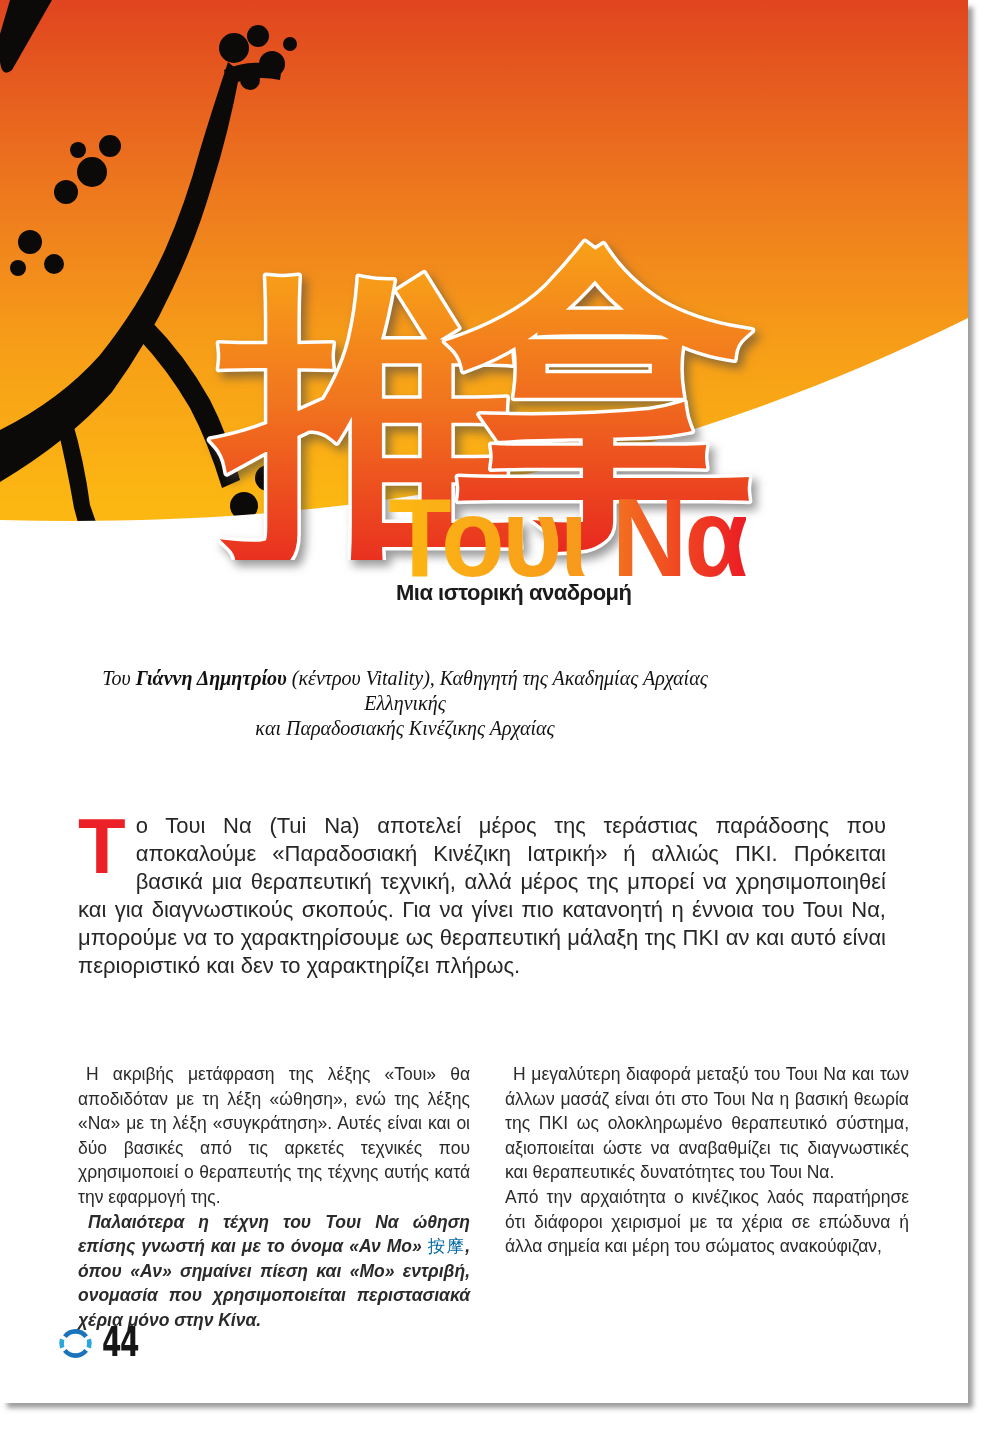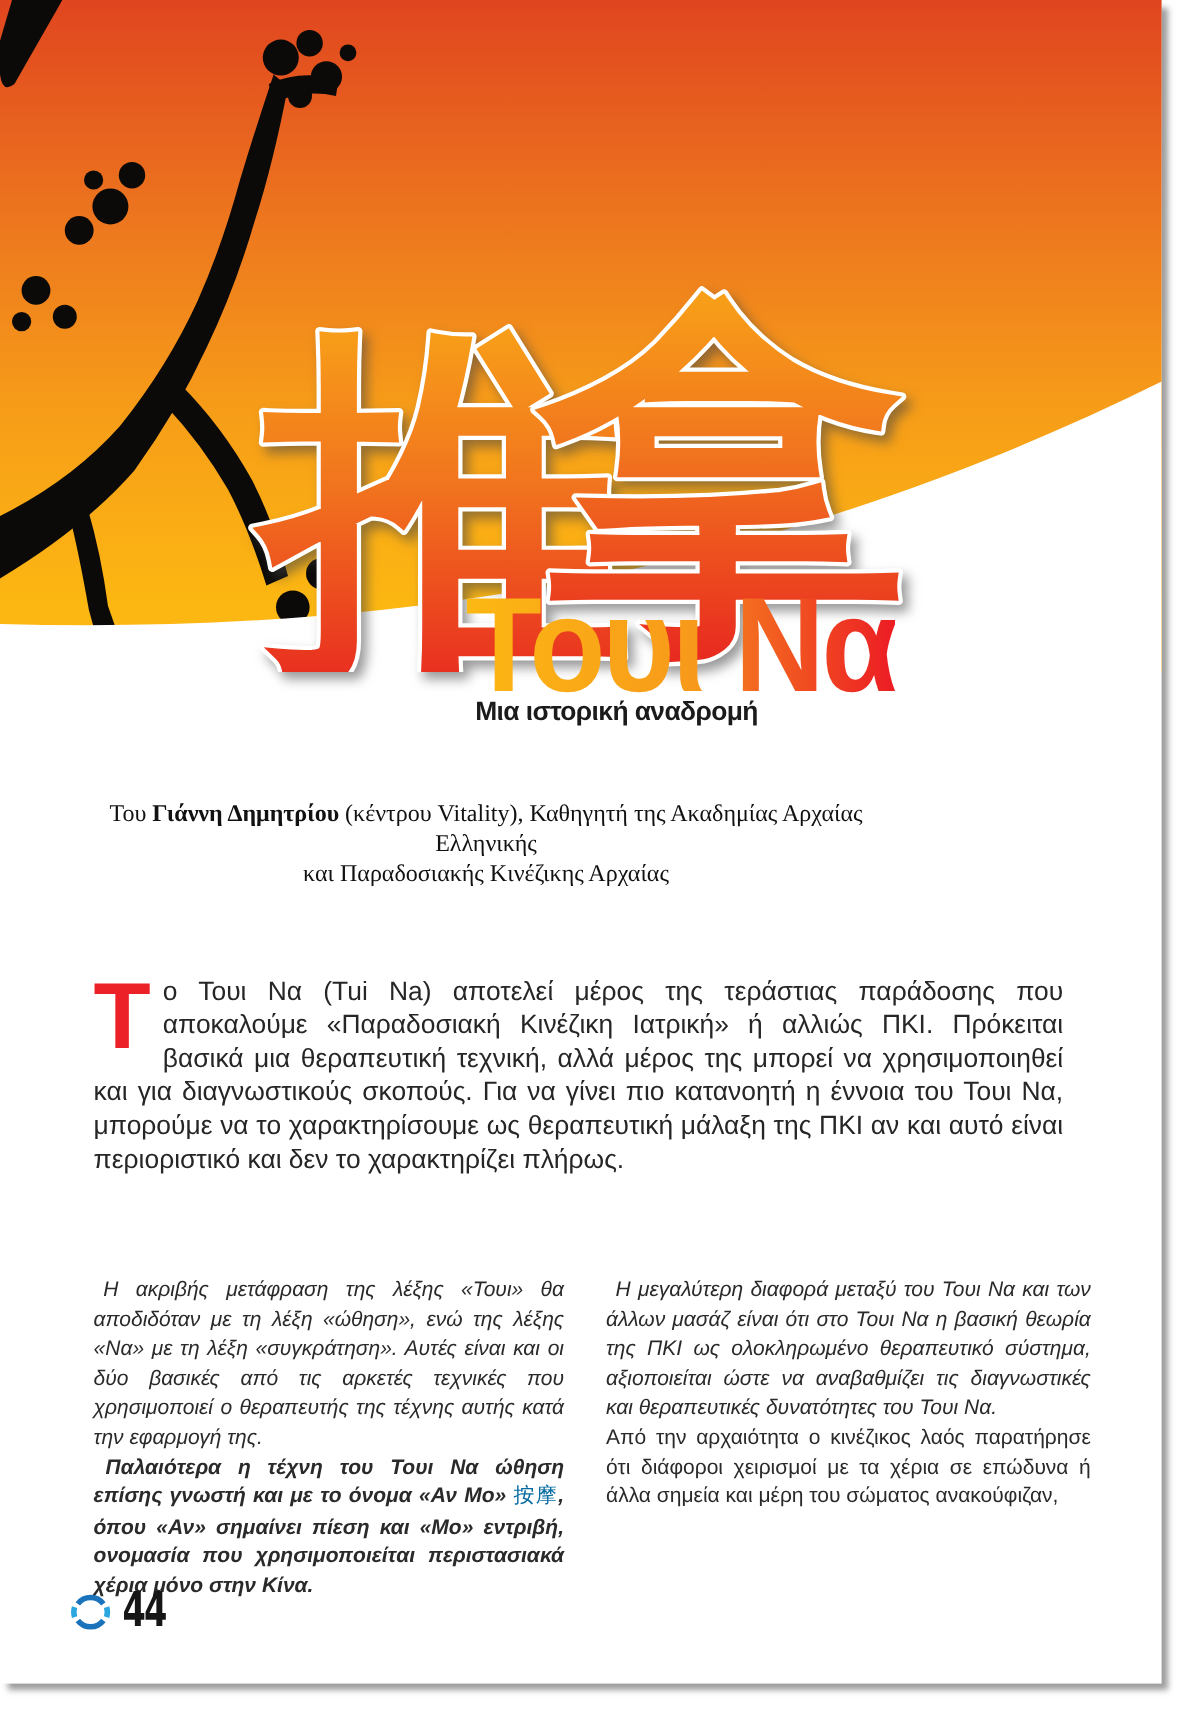--- a/index.html
+++ b/index.html
@@ -25,37 +25,37 @@
          transform:scaleX(0.93);transform-origin:left top;}
   .title .t1{background:linear-gradient(90deg,#fcb813,#f7941c);
              -webkit-background-clip:text;background-clip:text;color:transparent;}
   .title .t2{background:linear-gradient(90deg,#f4731f,#ec1c24);
              -webkit-background-clip:text;background-clip:text;color:transparent;}
   .subtitle{position:absolute;left:396px;top:580px;font-size:22px;font-weight:bold;
             letter-spacing:-0.5px;color:#1b1b1b;white-space:nowrap;}
 
   
   .byline{position:absolute;left:80px;top:666px;width:650px;text-align:center;
-          font-family:"Liberation Serif",serif;font-size:20px;
+          font-family:"Liberation Serif",serif;font-style:italic;font-size:20px;
           line-height:25px;color:#111;}
   .byline .author{font-weight:bold;}
 
   
   .intro{position:absolute;left:78px;top:812px;width:808px;font-size:22px;
          line-height:28px;text-align:justify;color:#262626;}
   .dropcap{float:left;font-size:78px;line-height:60px;font-weight:bold;
            color:#ec2027;margin:4px 10px 0 0;}
 
   
   .col{position:absolute;top:1062px;font-size:17.5px;line-height:24.6px;
        text-align:justify;color:#2a2a2a;}
   .col-left{left:78px;width:392px;}
   .col-right{left:505px;width:404px;}
   .col p{margin:0;}
-  .indent{text-indent:8px;font-style:italic;}
+  .indent{text-indent:8px;}
   .bold-italic{font-weight:bold;font-style:italic;text-indent:10px;}
   .cjk-inline{color:#0369a1;font-weight:normal;font-style:normal;
               font-family:"DejaVu Sans",sans-serif;}
 
   
   .footer{position:absolute;left:57px;top:1324px;height:38px;display:flex;align-items:flex-end;}
   .logo-svg{width:37px;height:37px;margin-right:8px;}
   .page-num{font-family:"DejaVu Sans",sans-serif;font-weight:bold;font-size:40px;
             color:#161616;transform:scaleX(0.70);transform-origin:left center;
             letter-spacing:-2px;line-height:1;}

